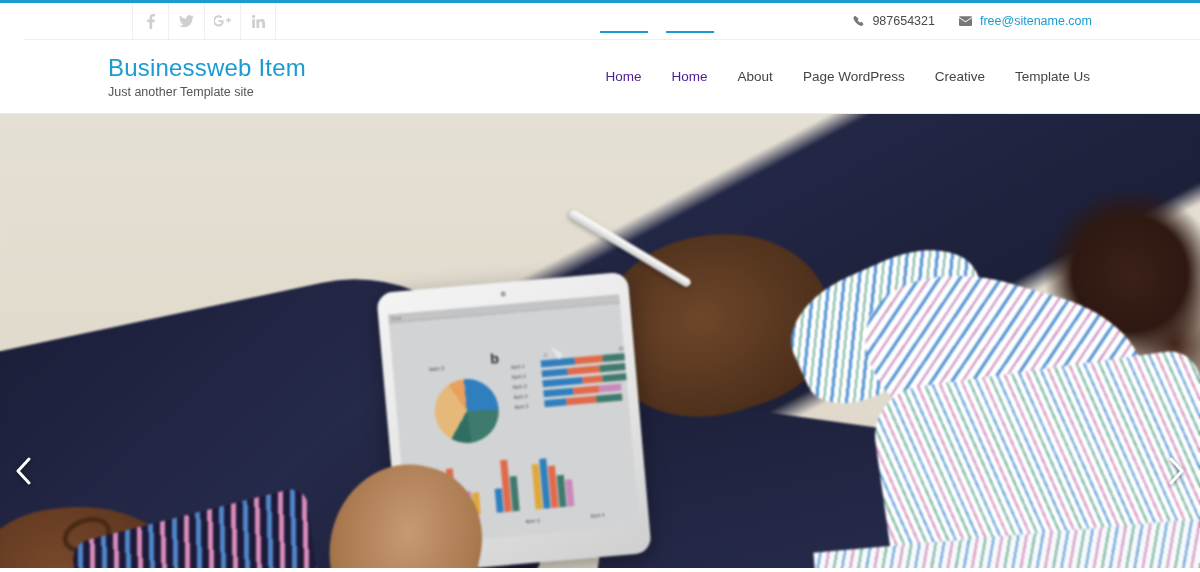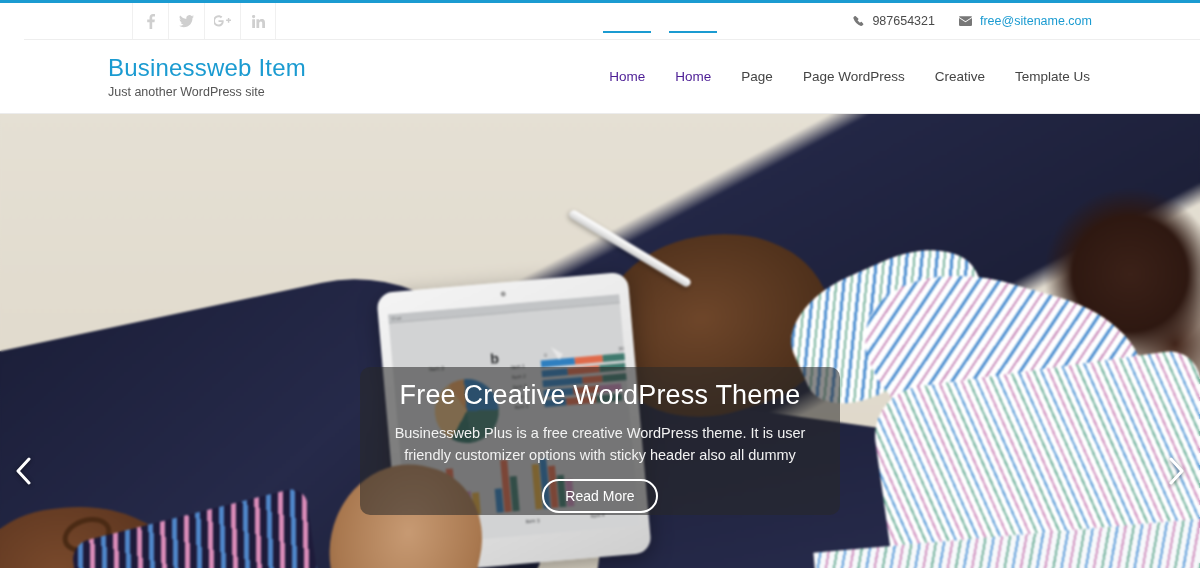--- a/index.html
+++ b/index.html
@@ -479,27 +479,27 @@
             </svg>
         </span>
         <span class="email-text">free@sitename.com</span>
       </div>
     </div>
   </div>
 
   <div class="header">
     <div class="brand">
       <div class="site-title">Businessweb Item</div>
-      <div class="site-tagline">Just another WordPress site</div>
+      <div class="site-tagline">Just another Template site</div>
     </div>
 
     <nav class="nav">
       <a class="nav-item active" href="#">Home</a>
       <a class="nav-item active" href="#">Home</a>
-      <a class="nav-item" href="#">Page</a>
+      <a class="nav-item" href="#">About</a>
       <a class="nav-item" href="#">Page WordPress</a>
       <a class="nav-item" href="#">Creative</a>
       <a class="nav-item" href="#">Template Us</a>
     </nav>
   </div>
 
   <div class="hero">
 
     <div class="photo"></div>
 
@@ -601,25 +601,20 @@
         </div>
       </div>
     </div>
 
     <div class="stylus"></div>
     <div class="stylus-tip"></div>
     <div class="hand-low"></div>
 
     <div class="photo-blur"></div>
 
-    <div class="caption">
-      <div class="caption-title">Free Creative WordPress Theme</div>
-      <div class="caption-text">Businessweb Plus is a free creative WordPress theme. It is user friendly customizer options with sticky header also all dummy</div>
-      <a class="read-more" href="#">Read More</a>
-    </div>
 
     <div class="arrow arrow-left">
       <svg width="18" height="28" viewBox="0 0 18 28">
         <path d="M15 2 L4 14 L15 26" stroke="#ffffff" stroke-width="3" fill="none" stroke-linecap="round" stroke-linejoin="round"></path>
       </svg>
     </div>
     <div class="arrow arrow-right">
       <svg width="18" height="28" viewBox="0 0 18 28">
         <path d="M3 2 L14 14 L3 26" stroke="#ffffff" stroke-width="3" fill="none" stroke-linecap="round" stroke-linejoin="round"></path>
       </svg>

